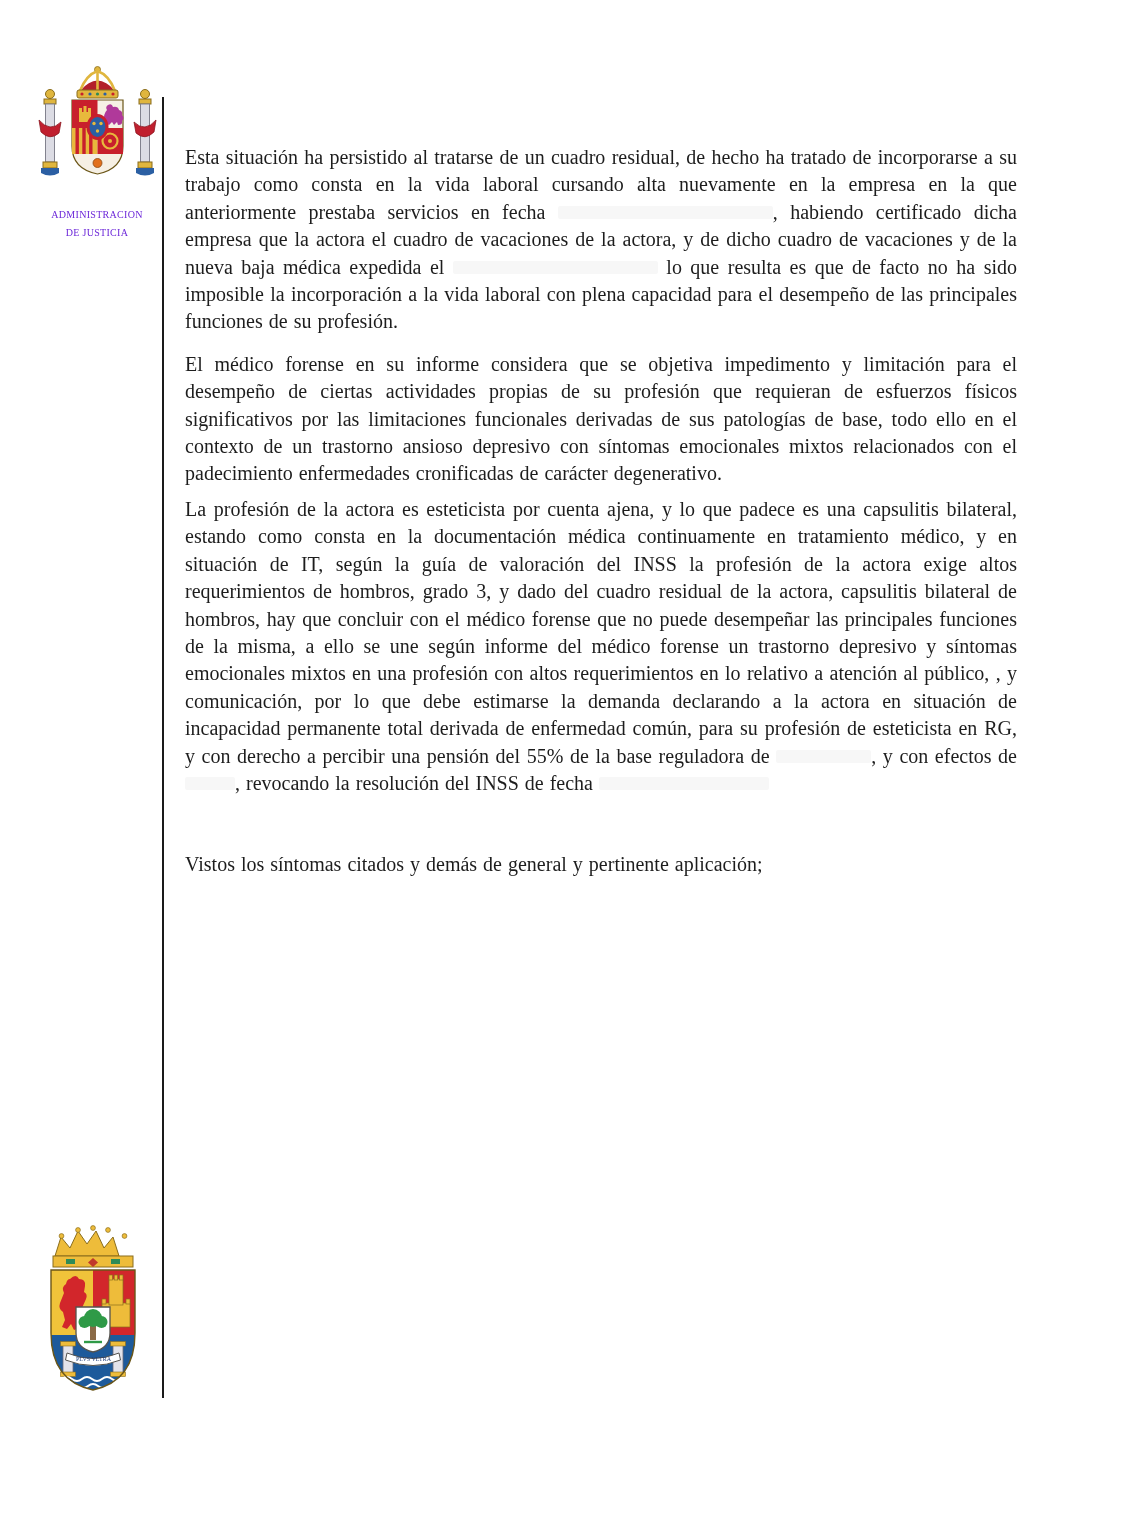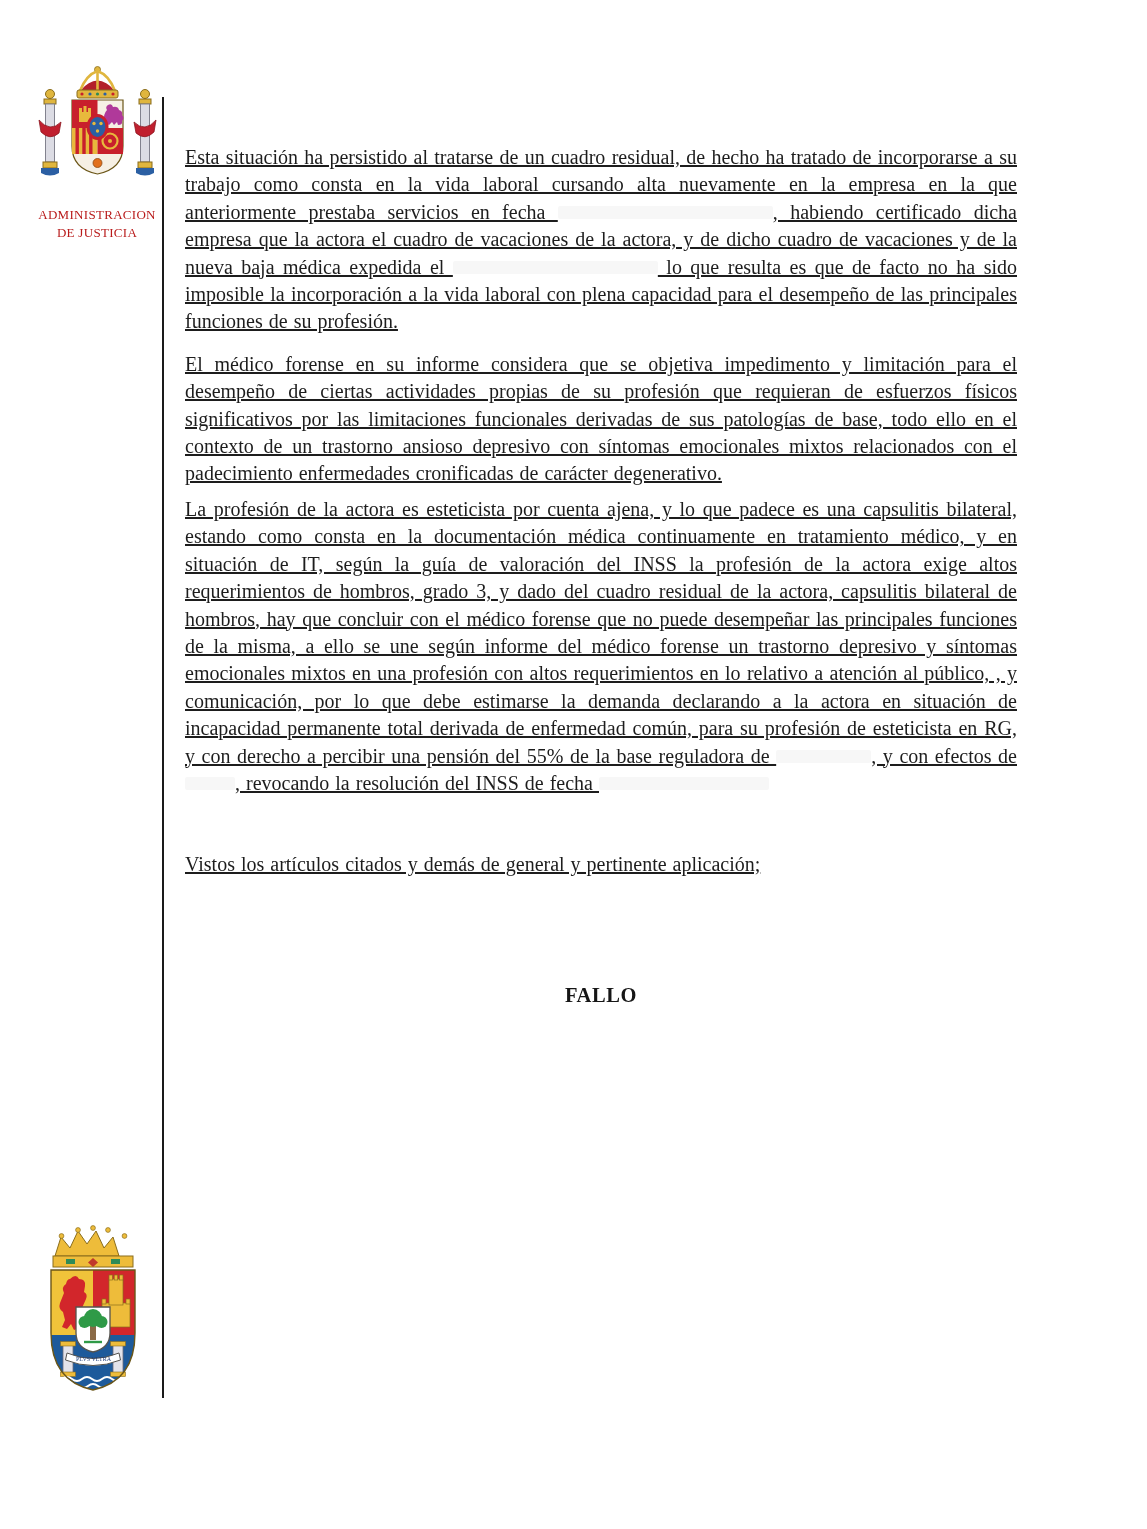--- a/index.html
+++ b/index.html
@@ -18,43 +18,42 @@
     background:#1a1a1a;
   }
   .emblem-top {
     position:absolute;
     left:31px; top:64px;
     width:132px;
     text-align:center;
   }
   .emblem-caption {
     margin-top:2px;
-    font-size:13px;
+    font-size:10px;
     line-height:17.5px;
-    color:#b91c1c;
+    color:#6d28d9;
     letter-spacing:0.3px;
   }
   .emblem-bottom {
     position:absolute;
     left:40px; top:1223px;
     width:106px;
   }
   .doc-body {
     position:absolute;
     left:185px; top:144px;
     width:832px;
     color:#1d1d1d;
   }
   .para {
     margin:0;
     font-size:20px;
     line-height:27.4px;
     text-align:justify;
     word-spacing:1px;
-    text-decoration:underline;
   }
   .para.p2 { margin-top:15px; }
   .para.p3 { margin-top:8px; }
   .para.p4 { margin-top:44px; }
   .para.p5 { margin-top:54px; }
   .para.p6 { margin-top:96px; }
   .fallo {
     margin:103px 0 0 0;
     font-size:20.5px;
     line-height:27.4px;
@@ -207,17 +206,16 @@
 
         <path d="M11,47 h84 v63 q0,48 -42,57 q-42,-9 -42,-57 z" fill="none" stroke="#6b5618" stroke-width="1.4"></path>
       </g>
     </svg>
   </div>
 
   <div class="doc-body">
     <p class="para p1">Esta situación ha persistido al tratarse de un cuadro residual, de hecho ha tratado de incorporarse a su trabajo como consta en la vida laboral cursando alta nuevamente en la empresa en la que anteriormente prestaba servicios en fecha <span class="redact" style="width: 215px;"></span>, habiendo certificado dicha empresa que la actora el cuadro de vacaciones de la actora, y de dicho cuadro de vacaciones y de la nueva baja médica expedida el <span class="redact" style="width: 205px;"></span> lo que resulta es que de facto no ha sido imposible la incorporación a la vida laboral con plena capacidad para el desempeño de las principales funciones de su profesión.</p>
     <p class="para p2">El médico forense en su informe considera que se objetiva impedimento y limitación para el desempeño de ciertas actividades propias de su profesión que requieran de esfuerzos físicos significativos por las limitaciones funcionales derivadas de sus patologías de base, todo ello en el contexto de un trastorno ansioso depresivo con síntomas emocionales mixtos relacionados con el padecimiento enfermedades cronificadas de carácter degenerativo.</p>
     <p class="para p3">La profesión de la actora es esteticista por cuenta ajena, y lo que padece es una capsulitis bilateral, estando como consta en la documentación médica continuamente en tratamiento médico, y en situación de IT, según la guía de valoración del INSS la profesión de la actora exige altos requerimientos de hombros, grado 3, y dado del cuadro residual de la actora, capsulitis bilateral de hombros, hay que concluir con el médico forense que no puede desempeñar las principales funciones de la misma, a ello se une según informe del médico forense un trastorno depresivo y síntomas emocionales mixtos en una profesión con altos requerimientos en lo relativo a atención al público, , y comunicación, por lo que debe estimarse la demanda declarando a la actora en situación de incapacidad permanente total derivada de enfermedad común, para su profesión de esteticista en RG, y con derecho a percibir una pensión del 55% de la base reguladora de <span class="redact" style="width: 95px;"></span>, y con efectos de <span class="redact" style="width: 50px;"></span>, revocando la resolución del INSS de fecha <span class="redact" style="width: 170px;"></span></p>
-    <p class="para p5">Vistos los artículos citados y demás de general y pertinente aplicación;</p>
-    <h2 class="fallo">FALLO</h2>
+    <p class="para p5">Vistos los síntomas citados y demás de general y pertinente aplicación;</p>
   </div>
 
 </div>
 
 </body></html>

